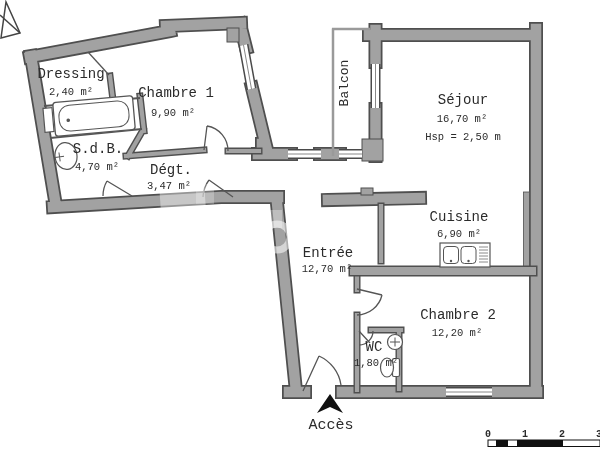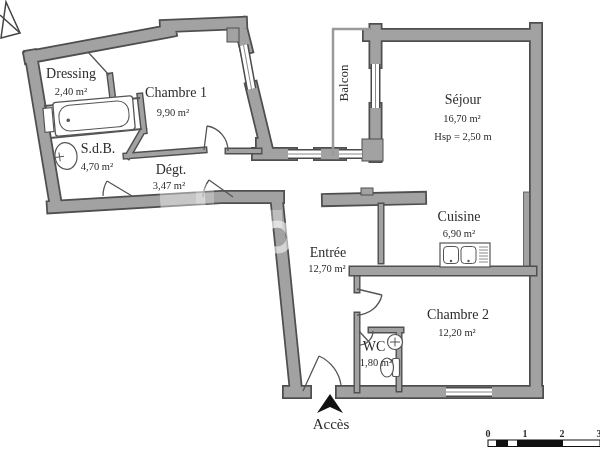--- a/index.html
+++ b/index.html
@@ -1,18 +1,18 @@
 <!DOCTYPE html>
 <html><head>
 <meta charset="utf-8">
 <style>
   html,body{margin:0;padding:0;background:#ffffff;}
   .stage{
     position:relative;width:600px;height:450px;background:#ffffff;overflow:hidden;
-    font-family:Liberation Serif, serif;
+    font-family:Liberation Mono, monospace;
   }
   svg{position:absolute;left:0;top:0;}
   text{fill:#2b2b2b;}
   .room-name{font-size:14px;}
   .room-area{font-size:10.5px;}
   .room-note{font-size:10.5px;}
   .vert-label{font-size:13px;}
   .entrance-label{font-size:15px;}
   .scale-num{font-size:10px;font-weight:bold;}
 </style>

